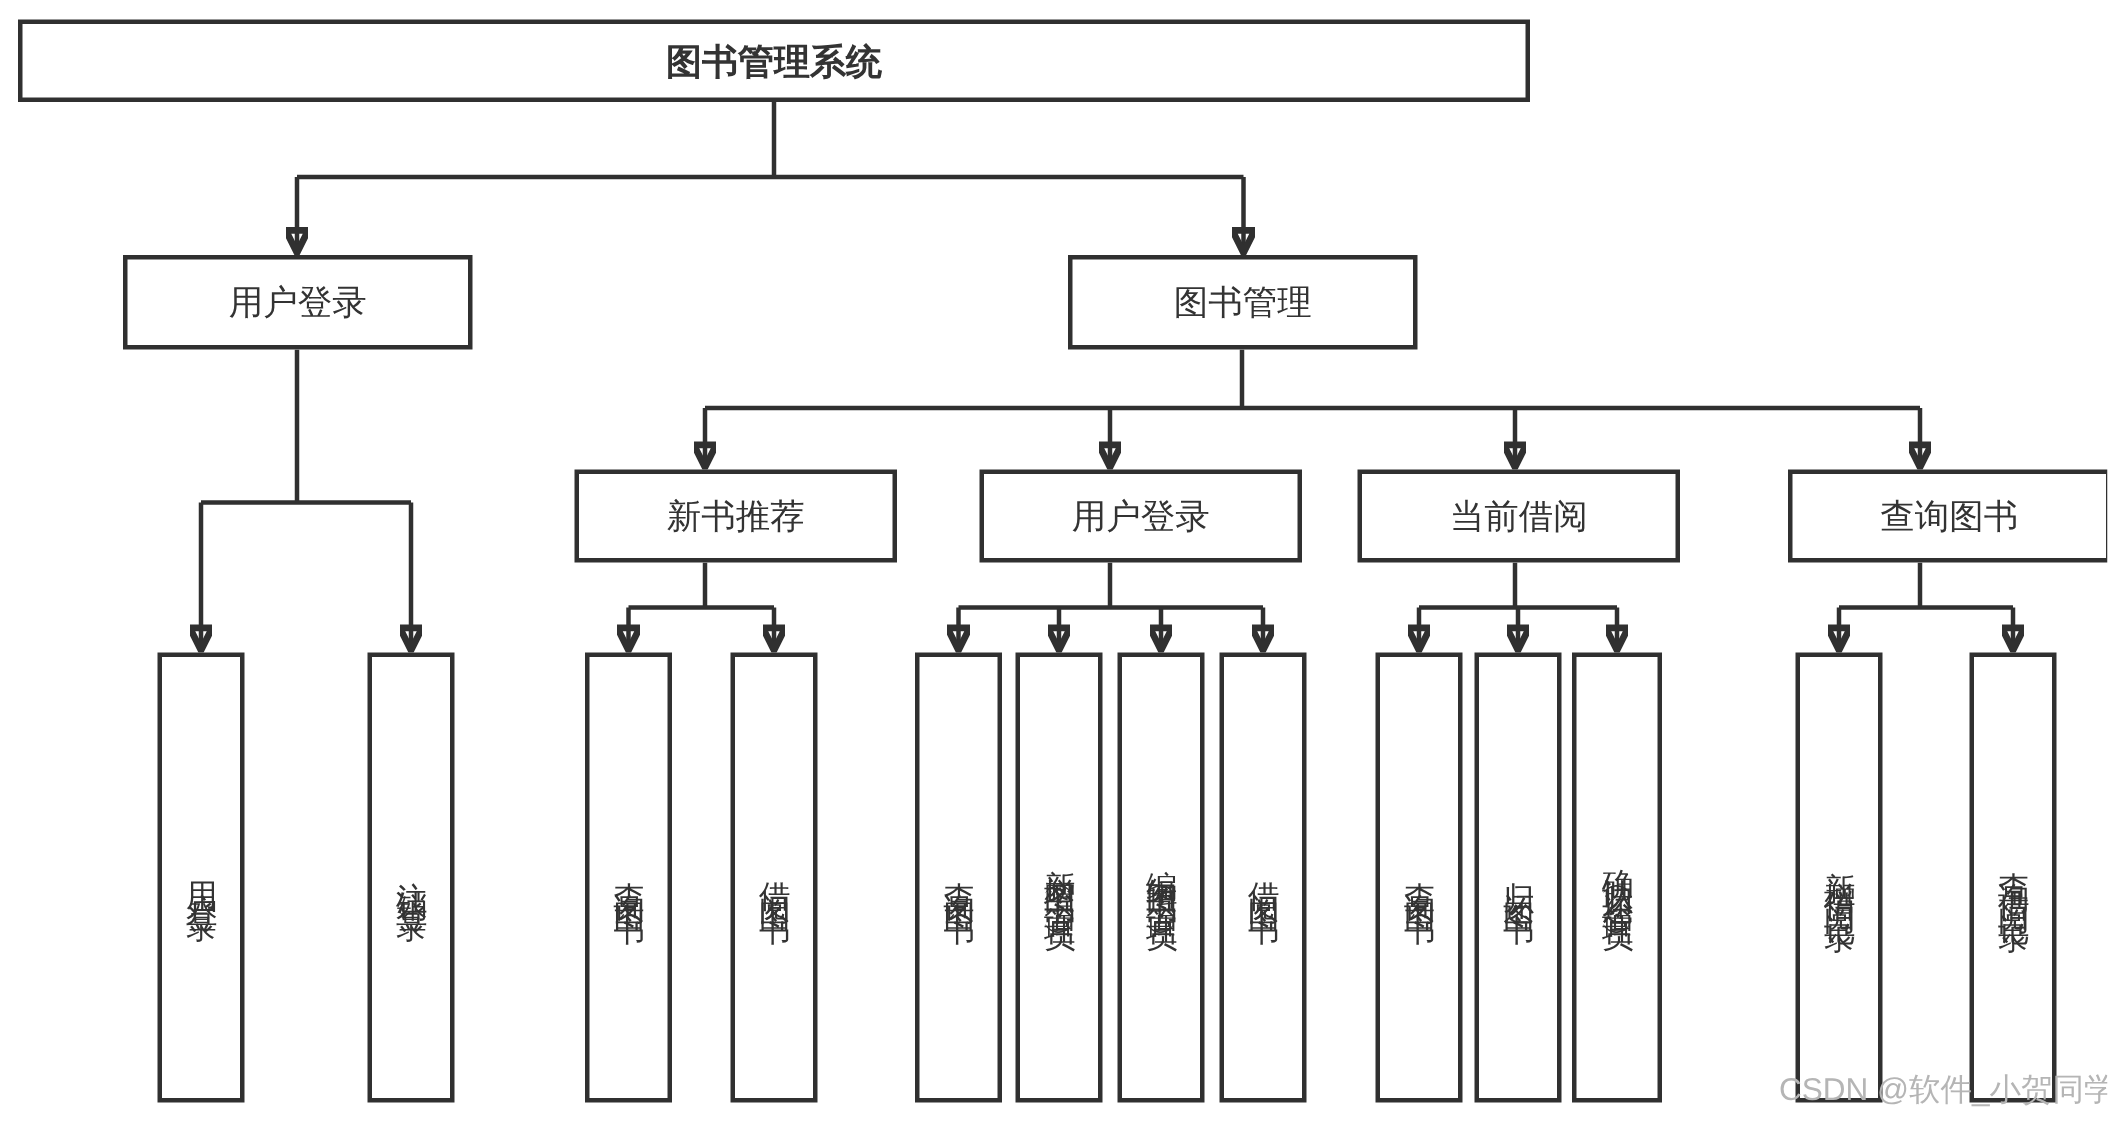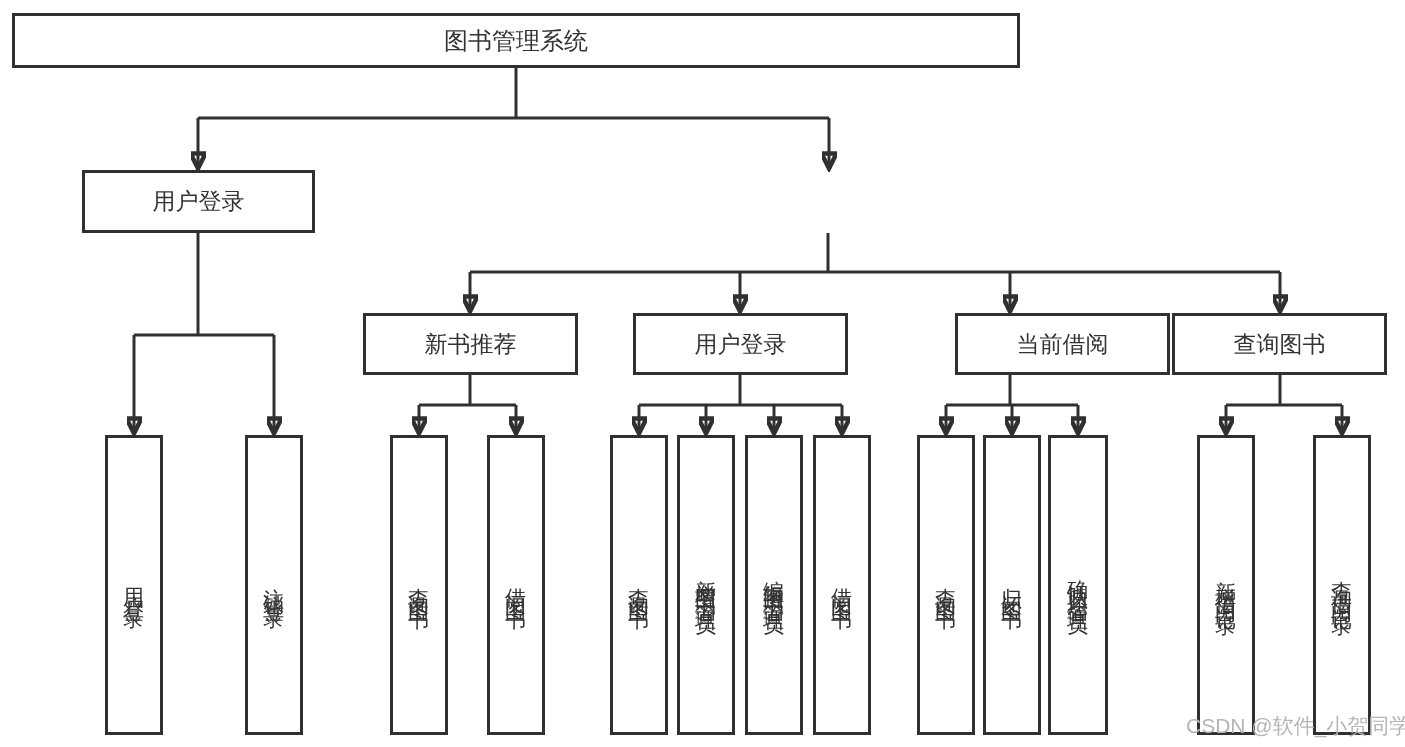--- a/index.html
+++ b/index.html
@@ -28,23 +28,23 @@
   .node{
     position:absolute;
     box-sizing:border-box;
     border:3px solid var(--line);
     background:#fff;
     display:flex;
     align-items:center;
     justify-content:center;
     text-align:center;
   }
-  .root{ left:12px; top:13px; width:1008px; height:55px; font-size:24px; }
+  .root{ left:12px; top:13px; width:1008px; height:55px; font-size:24px;font-weight:bold; }
   .branch2{ top:170px; width:233px; height:63px; font-size:23px; }
-  .branch3{ top:313px; width:215px; height:62px; font-size:23px; }
+  .branch3{ top:313px; width:215px; height:62px; font-size:23px;margin-left:20px; }
   .leaf{ top:435px; width:58px; height:300px; }
   .vtext{
     writing-mode:vertical-rl;
     text-orientation:mixed;
     font-size:21px;
     line-height:1;
     letter-spacing:7px;
   }
   .vtext.long{ letter-spacing:5px; }
   .watermark{
@@ -105,24 +105,25 @@
 
     <path d="M1280,375 V405"></path>
     <path d="M1226,405 H1342"></path>
     <path d="M1226,405 V432" marker-end="url(#arrow)"></path>
     <path d="M1342,405 V432" marker-end="url(#arrow)"></path>
   </svg>
 
   <div class="node root">图书管理系统</div>
 
   <div class="node branch2" style="left:82px">用户登录</div>
+  <div class="node branch2" style="left:712px">图书管理</div>
 
   <div class="node branch3" style="left:363px">新书推荐</div>
   <div class="node branch3" style="left:633px">用户登录</div>
-  <div class="node branch3" style="left:955px">当前借阅</div>
+  <div class="node branch3" style="left:885px">当前借阅</div>
   <div class="node branch3" style="left:1172px">查询图书</div>
 
   <div class="node leaf" style="left:105px">
     <span class="vtext">用户登录</span>
   </div>
   <div class="node leaf" style="left:245px">
     <span class="vtext">注销登录</span>
   </div>
 
   <div class="node leaf" style="left:390px">

